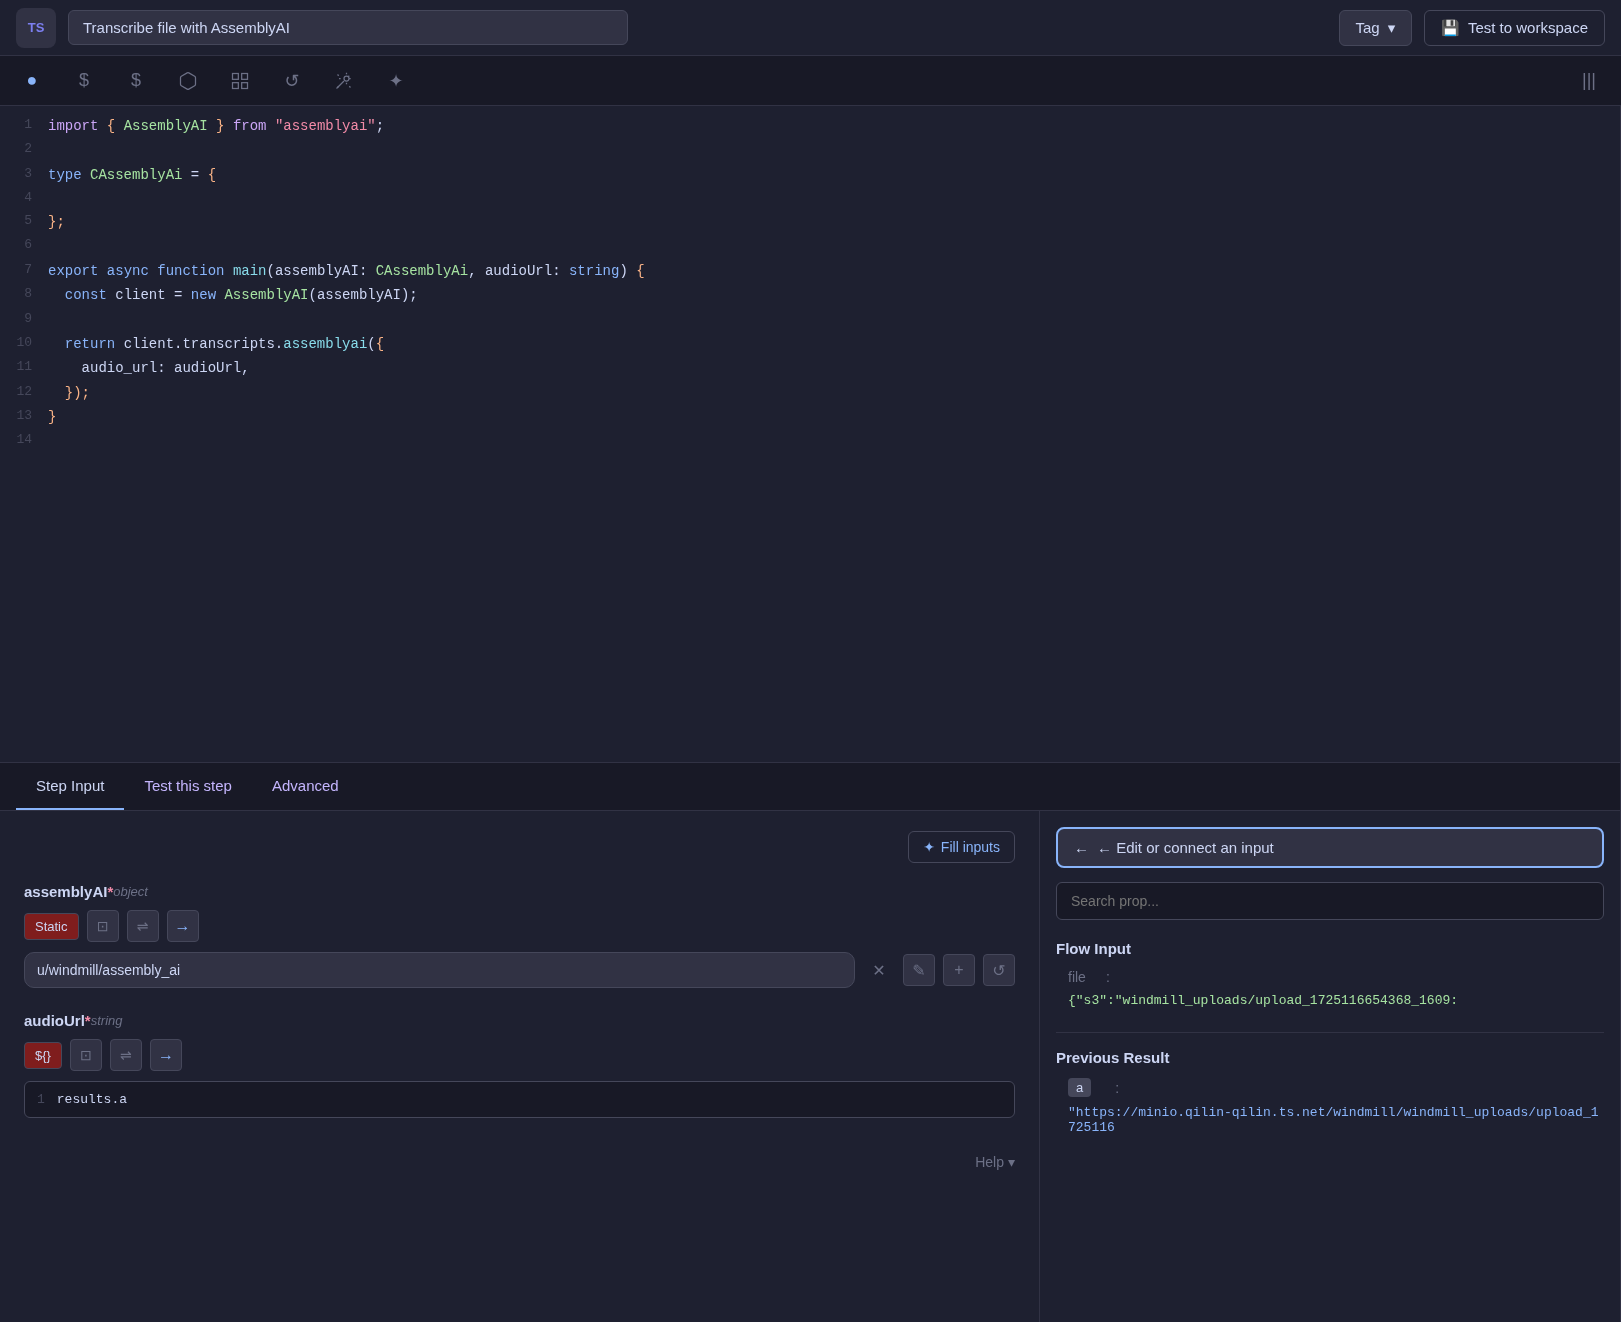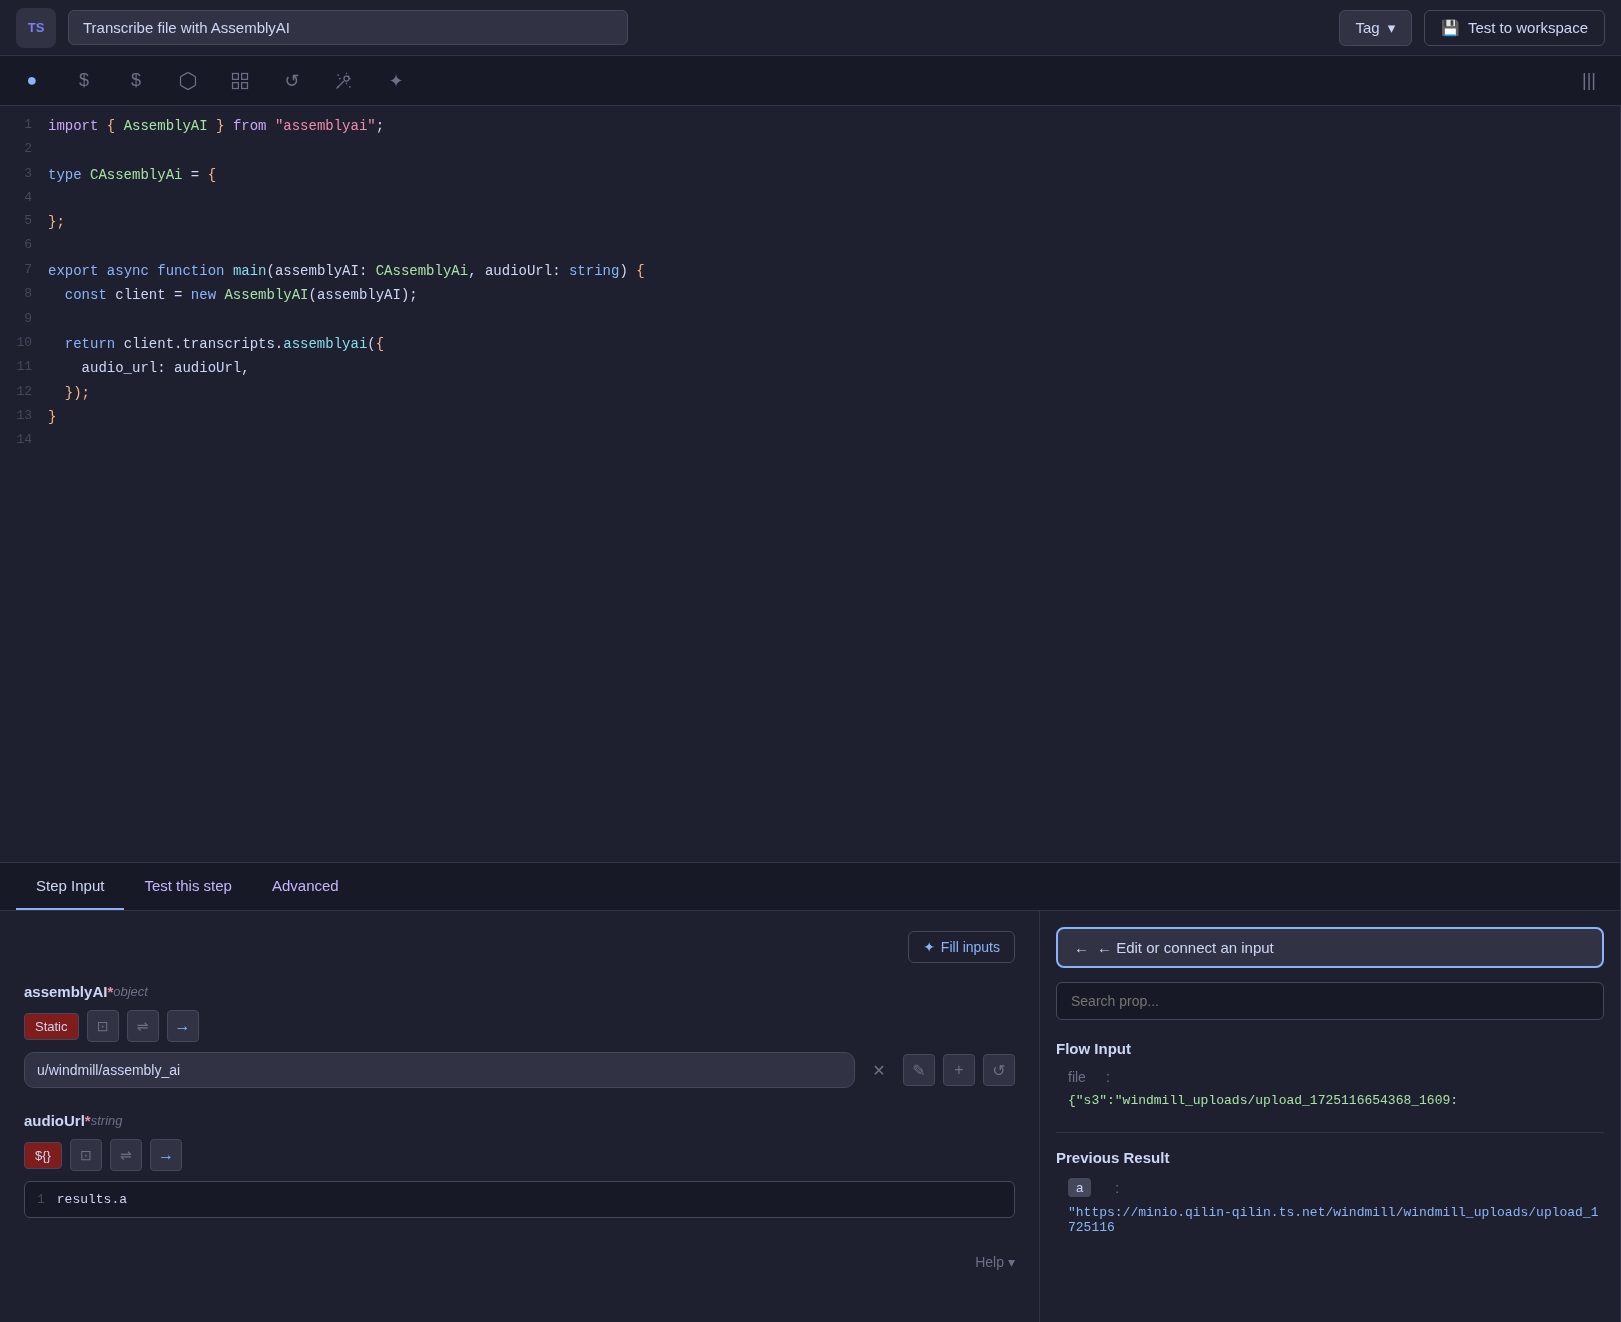--- a/index.html
+++ b/index.html
@@ -151,21 +151,21 @@
     .c-string { color: #f38ba8; }
     .c-func { color: #89dceb; }
     .c-import { color: #cba6f7; }
     .c-brace { color: #fab387; }
 
     
     .bottom-panel {
       display: flex;
       flex-direction: column;
       border-top: 1px solid #313244;
-      height: 460px;
+      height: 560px;
     }
     .tabs-bar {
       display: flex;
       background: #181926;
       border-bottom: 1px solid #313244;
       padding: 0 16px;
     }
     .tab {
       padding: 14px 20px;
       font-size: 15px;

